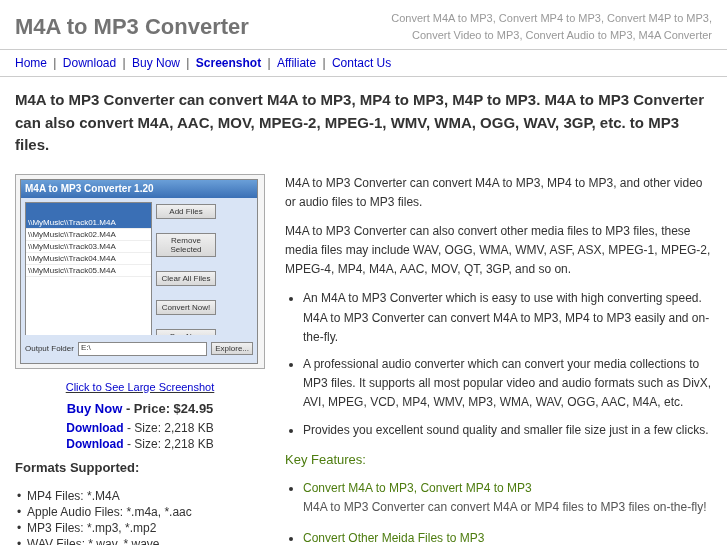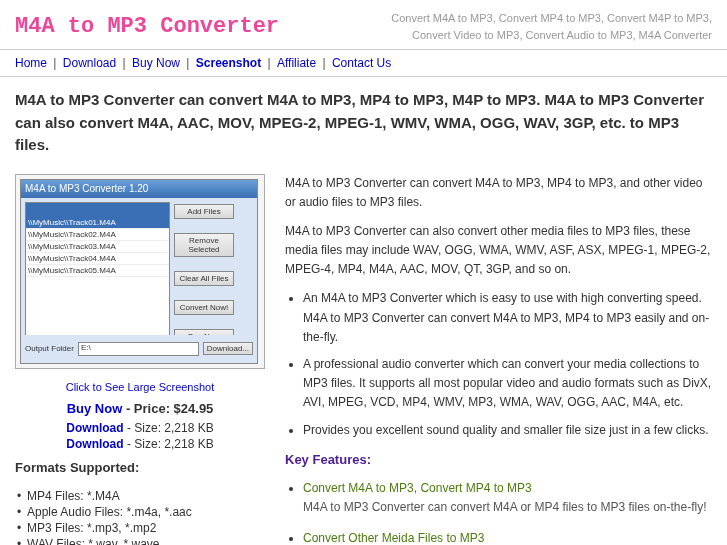--- a/index.html
+++ b/index.html
@@ -16,22 +16,21 @@
       background: #fff;
       padding: 10px 15px 6px 15px;
       border-bottom: 1px solid #ccc;
       display: flex;
       justify-content: space-between;
       align-items: center;
     }
     #site-title {
       font-size: 22px;
       font-weight: bold;
-      color: #ec4899;
-      font-family: Liberation Mono, monospace;
+      color: #737373;
     }
     #header-tagline {
       font-size: 11px;
       color: #999;
       text-align: right;
       max-width: 350px;
       line-height: 1.5;
     }
 
     
@@ -86,33 +85,33 @@
     #app-titlebar {
       background: linear-gradient(to bottom, #6a9fd8, #3a6fb5);
       height: 18px;
       display: flex;
       align-items: center;
       padding: 0 4px;
     }
     #app-titlebar-text {
       color: #fff;
       font-size: 10px;
-      font-weight: normal;
+      font-weight: bold;
     }
     #app-body {
       background: #d9e4f5;
       height: 167px;
       padding: 4px;
       display: flex;
       gap: 4px;
     }
     #app-filelist {
       background: #fff;
       border: 1px solid #888;
-      width: 145px;
+      width: 127px;
       height: 100%;
       overflow: hidden;
     }
     #app-filelist-header {
       background: #3a6fb5;
       height: 14px;
     }
     .app-file-row {
       height: 12px;
       border-bottom: 1px solid #eee;
@@ -166,20 +165,21 @@
       background: linear-gradient(to bottom, #f0f0f0, #d8d8d8);
       border: 1px solid #888;
       font-size: 8px;
       padding: 1px 3px;
     }
 
     #screenshot-link {
       text-align: center;
       padding: 4px 0;
       font-size: 11px;
+      text-decoration: underline;
     }
     #screenshot-link a { color: #00c; text-decoration: none; }
 
     #buy-now-line {
       text-align: center;
       padding: 4px 0;
       font-size: 13px;
       font-weight: bold;
     }
     #buy-now-line a { color: #00c; text-decoration: none; }
@@ -224,22 +224,22 @@
       margin-bottom: 10px;
     }
     #right-col ul {
       margin-left: 18px;
       margin-bottom: 10px;
     }
     #right-col ul li {
       margin-bottom: 8px;
     }
     #key-features-title {
-      font-weight: bold;
-      color: #4c1d95;
+      font-weight: normal;
+      color: #4d7c0f;
       margin-bottom: 8px;
       font-size: 13px;
     }
     .feature-title {
       font-weight: normal;
       color: #4d7c0f;
       font-size: 12px;
     }
     .feature-desc {
       color: #555;
@@ -302,21 +302,21 @@
             <div class="app-btn">Buy Now</div>
             <div class="app-btn">Help</div>
             <div class="app-btn">Website</div>
             <div class="app-btn">About</div>
             <div class="app-btn">Exit</div>
           </div>
         </div>
         <div id="app-output">
           <span style="font-size:8px;white-space:nowrap;">Output Folder</span>
           <div id="app-output-field">E:\</div>
-          <div id="app-explore-btn">Download...</div>
+          <div id="app-explore-btn">Explore...</div>
         </div>
       </div>
     </div>
 
     <div id="screenshot-link">
       <a href="#">Click to See Large Screenshot</a>
     </div>
 
     <div id="buy-now-line">
       <a href="#">Buy Now</a>

